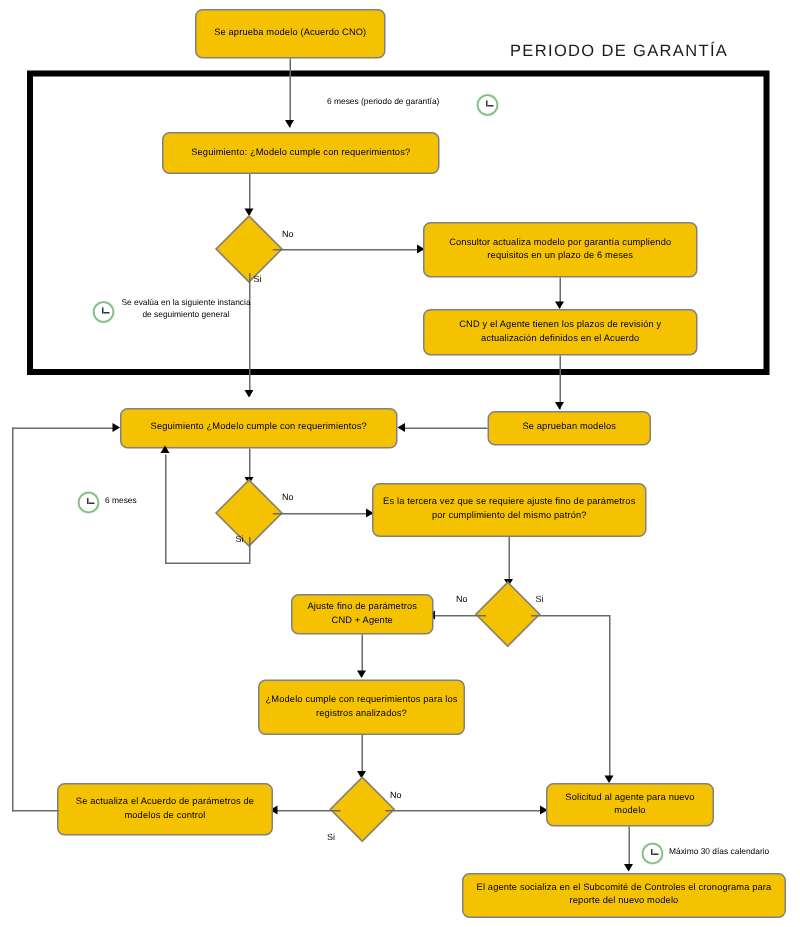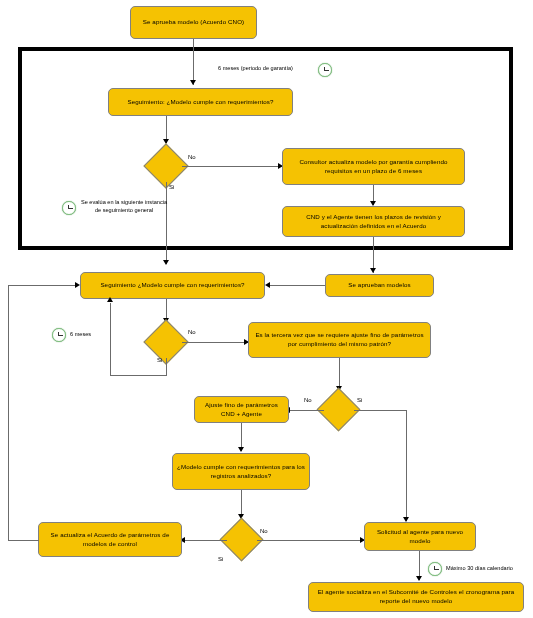--- a/index.html
+++ b/index.html
@@ -63,20 +63,21 @@
   .clock i{position:absolute;background:#333;display:block;}
   .clock .hh{width:1px;height:4px;left:5px;top:2.5px;}
   .clock .mm{width:4px;height:1px;left:5.5px;top:5.5px;}
 </style>
 </head>
 <body>
 
 <div id="canvas">
 
   <div class="frame" style="left:18px;top:47px;width:495px;height:203px;"></div>
+  <div class="section-title" style="left:340px;top:28px;">PERIODO DE GARANTÍA</div>
 
   <div class="node" style="left:130px;top:6px;width:127px;height:33px;">Se aprueba modelo (Acuerdo CNO)</div>
 
   <div class="edge v" style="left:193px;top:39px;height:46px;"></div>
   <div class="arrow down" style="left:190px;top:80px;"></div>
   <div class="note" style="left:218px;top:65px;">6 meses (periodo de garantía)</div>
   <div class="clock" style="left:318px;top:63px;">
       <i class="hh"></i>
       <i class="mm"></i>
     </div>

